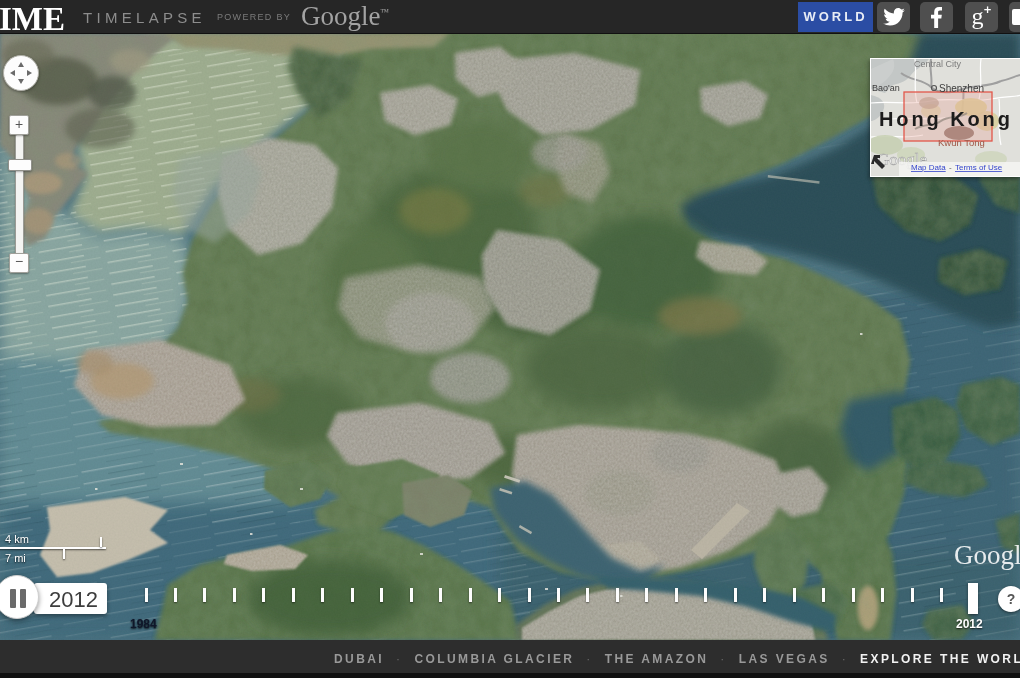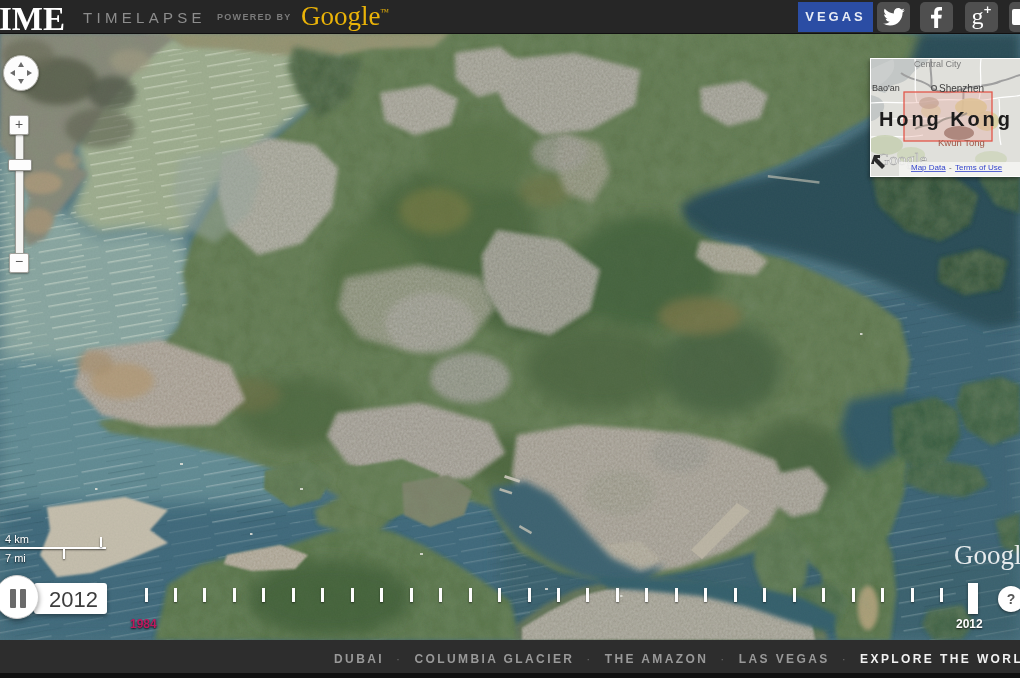--- a/index.html
+++ b/index.html
@@ -2,22 +2,22 @@
 <html><head>
 <meta charset="utf-8">
 <style>
   html,body{margin:0;padding:0;}
   body{width:1020px;height:680px;overflow:hidden;background:#fff;font-family:"Liberation Sans",sans-serif;}
   #stage{position:relative;width:1020px;height:680px;overflow:hidden;background:#fff;}
   
   #topbar{position:absolute;left:0;top:0;width:1020px;height:33px;background:#262626;border-bottom:1px solid #111;}
   #timelogo{position:absolute;left:-23px;top:1px;font-family:"Liberation Serif",serif;font-weight:700;font-size:33px;color:#fff;letter-spacing:0px;}
   #tlapse{position:absolute;left:83px;top:9px;font-size:15px;color:#8d8d8d;letter-spacing:4.3px;font-weight:400;}
-  #powered{position:absolute;left:217px;top:12px;font-size:9px;color:#7b7b7b;letter-spacing:1.3px;font-weight:700;}
-  #glogo{position:absolute;left:301px;top:1px;font-family:"Liberation Serif",serif;font-size:27px;color:#eab308;}
+  #powered{position:absolute;left:217px;top:12px;font-size:9px;color:#7b7b7b;letter-spacing:1.3px;font-weight:400;}
+  #glogo{position:absolute;left:301px;top:1px;font-family:"Liberation Serif",serif;font-size:27px;color:#a3a3a3;}
   #glogo sup{font-size:9px;}
   #sharebtn{position:absolute;left:798px;top:2px;width:75px;height:30px;background:#2b4da4;color:#e8ecf5;font-size:13px;font-weight:700;letter-spacing:3px;text-align:center;line-height:30px;}
   .socbtn{position:absolute;top:2px;width:33px;height:30px;background:#4f4f4f;border-radius:5px;color:#fff;text-align:center;}
   
   #botbar{position:absolute;left:0;top:640px;width:1020px;height:33px;background:#2d2d2d;}
   #botbar .links{position:absolute;left:334px;top:12px;font-size:12px;font-weight:700;letter-spacing:2.4px;color:#999;white-space:nowrap;}
   #botbar .links b{color:#f2f2f2;}
   #botbar .links span.d{color:#6a6a6a;padding:0 12px;font-weight:400;}
   #blackstrip{position:absolute;left:0;top:673px;width:1020px;height:5px;background:#101010;}
   
@@ -32,21 +32,21 @@
   #scalebar{position:absolute;left:0px;top:533px;color:#fff;font-size:11px;text-shadow:0 1px 2px rgba(0,0,0,.8);white-space:nowrap;}
   
   #yearbox{position:absolute;left:34px;top:583px;width:73px;height:31px;background:#fff;border-radius:3px;box-shadow:0 2px 4px rgba(0,0,0,.4);}
   #yearbox span{position:absolute;left:15px;top:4px;font-size:22px;color:#3d3d3d;}
   #pausebtn{position:absolute;left:-5px;top:575px;width:44px;height:44px;border:1px solid #cfcfcf;border-radius:50%;background:#fff;box-shadow:0 2px 5px rgba(0,0,0,.4);box-sizing:border-box;}
   #pausebtn .b1,#pausebtn .b2{position:absolute;top:13px;width:6px;height:19px;background:#6a6a6a;border-radius:1px;}
   #pausebtn .b1{left:14px;} #pausebtn .b2{left:24px;}
   
   .tick{position:absolute;top:588px;width:3px;height:14px;background:#fdfdfd;box-shadow:0 1px 2px rgba(0,0,0,.5);}
   #bigtick{position:absolute;left:968px;top:583px;width:10px;height:31px;background:#fff;box-shadow:0 1px 3px rgba(0,0,0,.5);}
-  #y1984{position:absolute;left:130px;top:617px;font-size:12px;font-weight:700;color:#be185d;text-shadow:0 1px 2px rgba(0,0,0,.8);}
+  #y1984{position:absolute;left:130px;top:617px;font-size:12px;font-weight:700;color:#0f172a;text-shadow:0 1px 2px rgba(0,0,0,.8);}
   #y2012{position:absolute;left:956px;top:617px;font-size:12px;font-weight:700;color:#fff;text-shadow:0 1px 2px rgba(0,0,0,.8);}
   #helpbtn{position:absolute;left:998px;top:586px;width:26px;height:26px;border-radius:50%;background:#fff;box-shadow:0 1px 3px rgba(0,0,0,.5);color:#555;font-weight:700;font-size:14px;text-align:center;line-height:26px;}
   #gwater{position:absolute;left:954px;top:540px;font-family:"Liberation Serif",serif;font-size:27px;color:rgba(255,255,255,.88);}
   
   #minimap{position:absolute;left:870px;top:58px;width:150px;height:117px;background:#7dd3fc;border:1px solid #fff;border-right:none;box-shadow:-1px 2px 4px rgba(0,0,0,.4);overflow:hidden;}
 </style>
 </head>
 <body>
 <div id="stage">
   <div id="map">
@@ -254,21 +254,21 @@
     <rect x="0" y="0" width="1020" height="607" filter="url(#grainD)" opacity="0.10"></rect>
     <rect x="0" y="0" width="1020" height="607" filter="url(#grainL)" opacity="0.05"></rect>
     </svg>
 </div>
 
   <div id="topbar">
     <span id="timelogo">TIME</span>
     <span id="tlapse">TIMELAPSE</span>
     <span id="powered">POWERED BY</span>
     <span id="glogo">Google<sup>™</sup></span>
-    <div id="sharebtn">VEGAS</div>
+    <div id="sharebtn">WORLD</div>
     <div class="socbtn" style="left:877px;">
       <svg width="22" height="18" viewBox="0 0 24 20" style="margin-top:6px;">
           <path fill="#fff" d="M24 2.4c-.9.4-1.8.7-2.8.8 1-.6 1.8-1.6 2.2-2.7-1 .6-2 1-3.1 1.2C19.4.7 18.1 0 16.7 0c-2.7 0-4.9 2.2-4.9 4.9 0 .4 0 .8.1 1.1C7.8 5.8 4.1 3.9 1.7.9 1.2 1.7 1 2.5 1 3.4c0 1.7.9 3.2 2.2 4.1-.8 0-1.6-.2-2.2-.6v.1c0 2.4 1.7 4.4 3.9 4.8-.4.1-.8.2-1.3.2-.3 0-.6 0-.9-.1.6 2 2.4 3.4 4.6 3.4-1.7 1.3-3.8 2.1-6.1 2.1-.4 0-.8 0-1.2-.1 2.2 1.4 4.8 2.2 7.5 2.2 9.1 0 14-7.5 14-14v-.6c1-.7 1.8-1.6 2.5-2.5z"></path>
         </svg>
     </div>
     <div class="socbtn" style="left:920px;">
       <svg width="11" height="21" viewBox="0 0 11 21" style="margin-top:5px;">
           <path fill="#fff" d="M7.1 21V11.4h3.2l.5-3.7H7.1V5.3c0-1.1.3-1.8 1.9-1.8h2V.1C10.6.1 9.4 0 8.1 0 5.2 0 3.2 1.8 3.2 5v2.7H0v3.7h3.2V21h3.9z"></path>
         </svg>
     </div>

